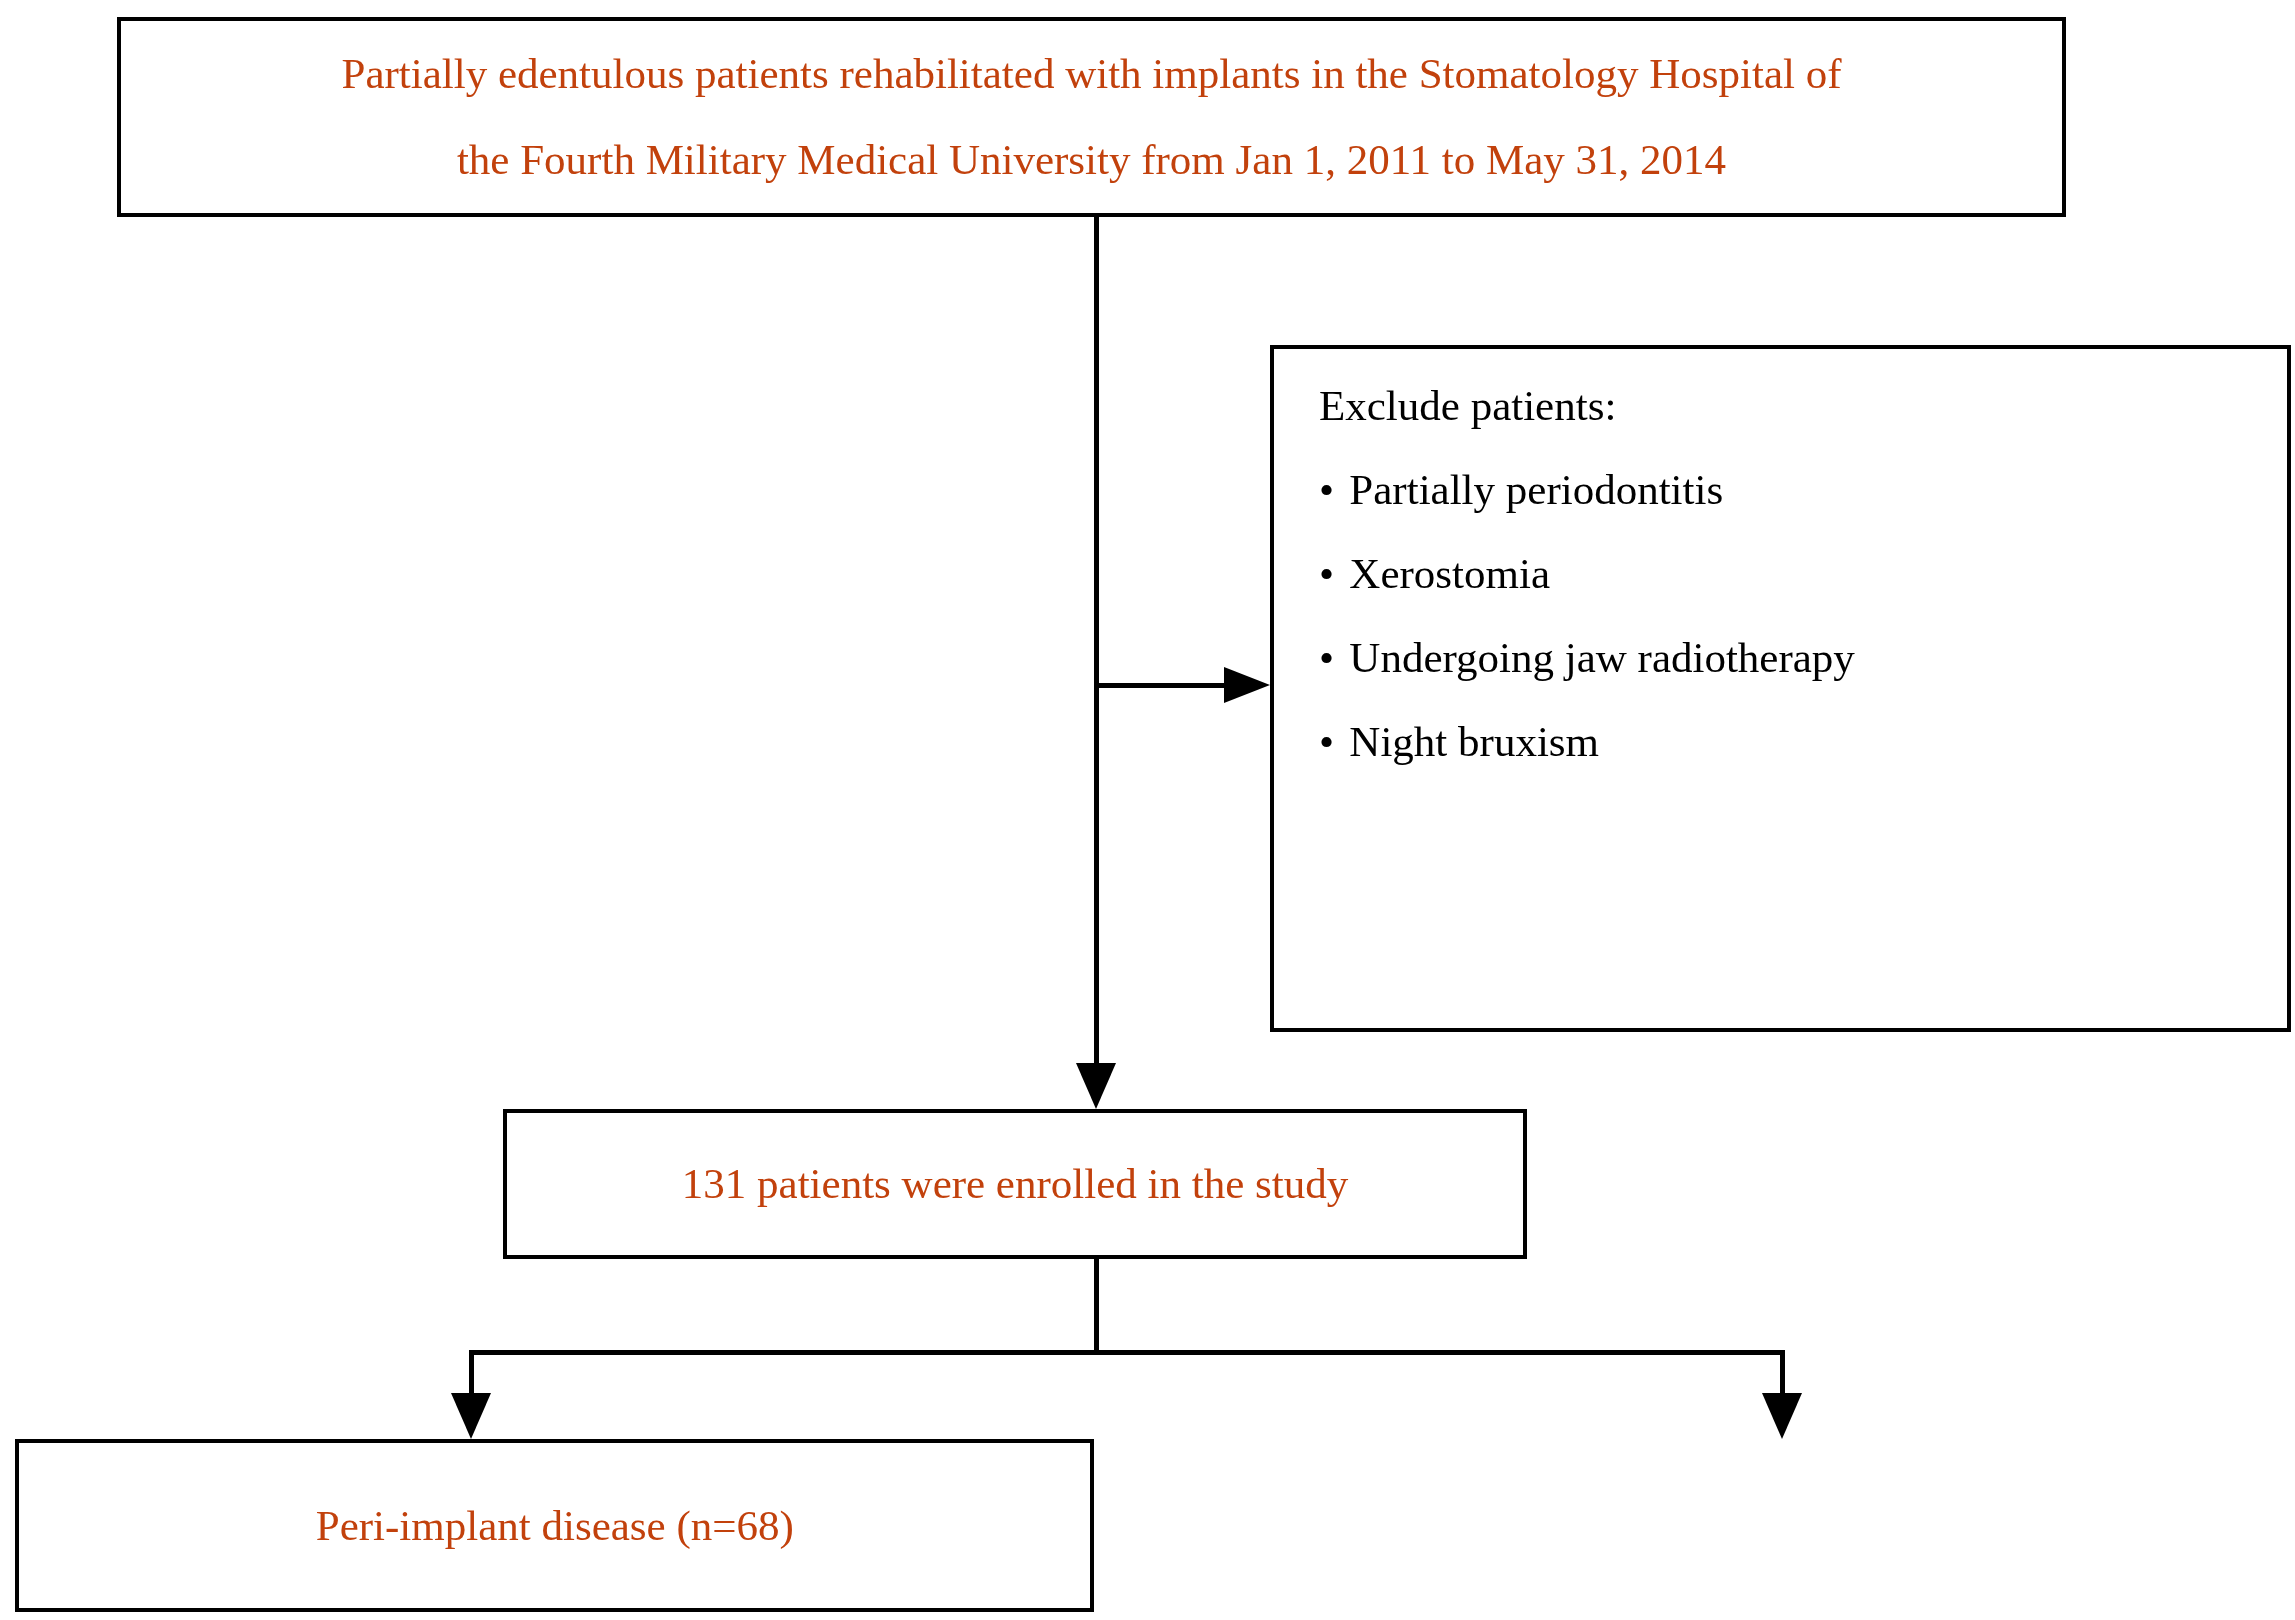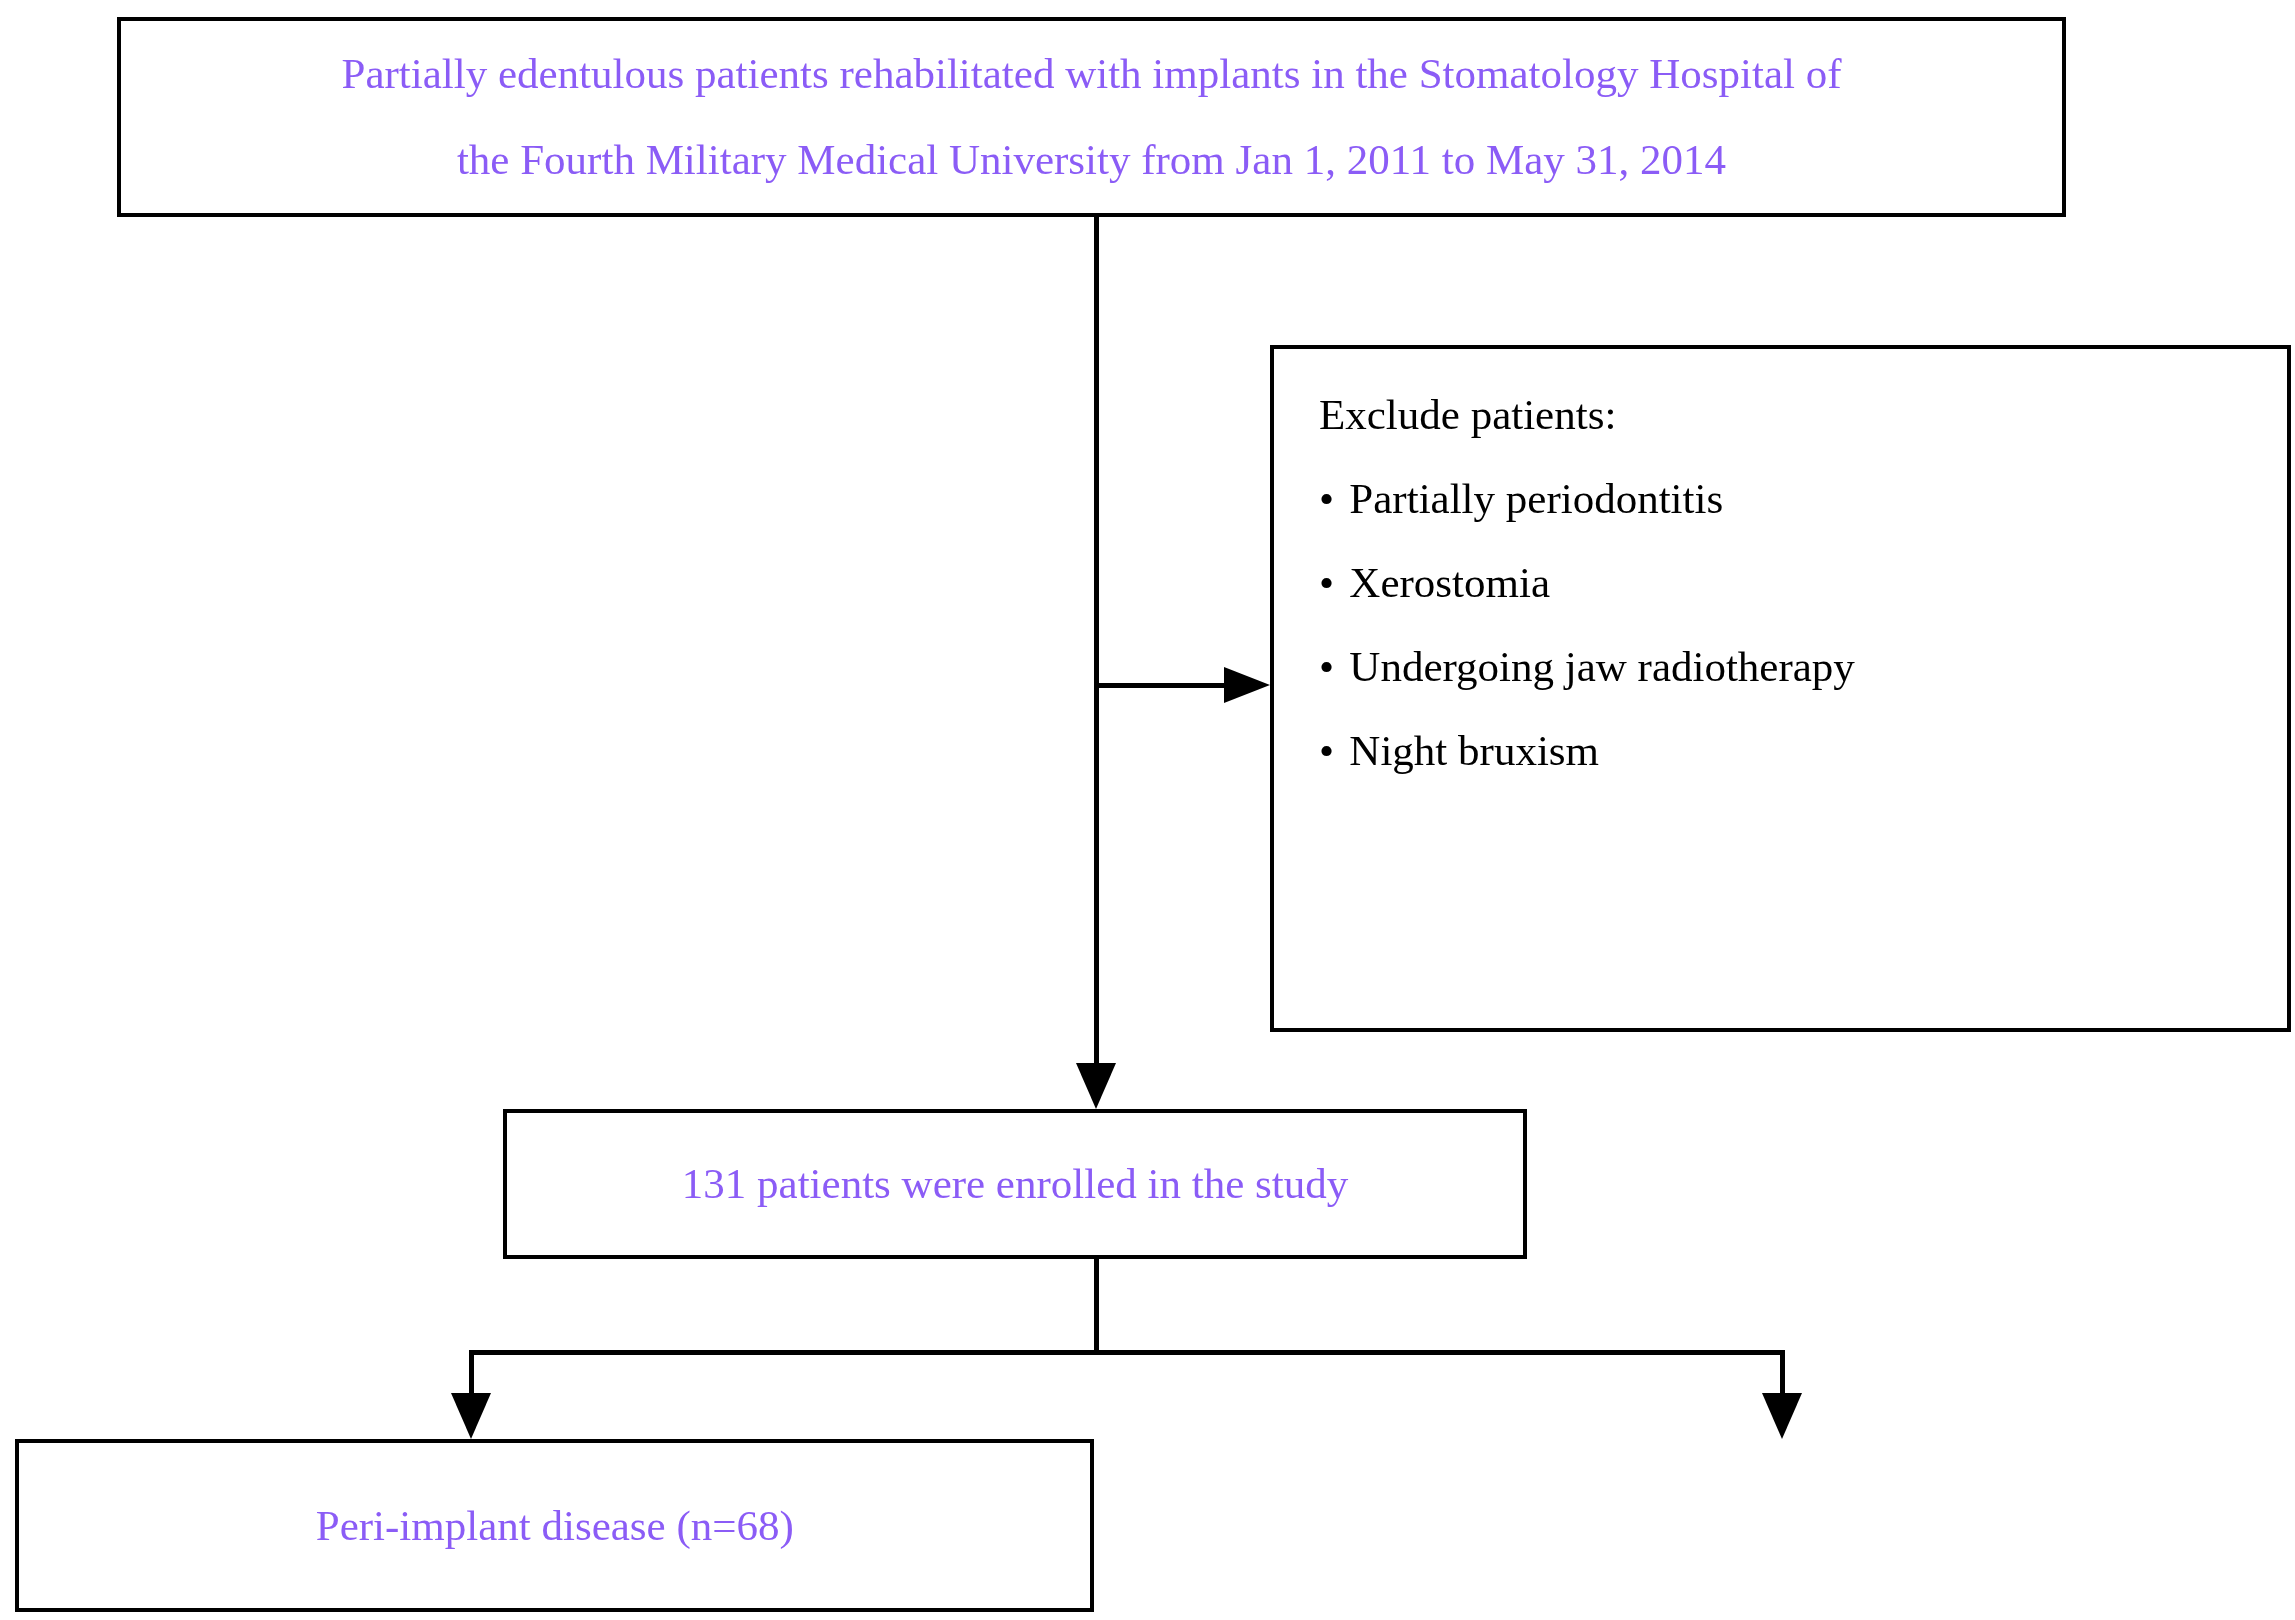--- a/index.html
+++ b/index.html
@@ -24,33 +24,33 @@
   }
   .fc-box.centered {
     display: flex;
     align-items: center;
     justify-content: center;
     text-align: center;
   }
   .fc-text {
     font-size: 43px;
     line-height: 86px;
-    color: #8b5cf6;
+    color: #c2410c;
   }
   
   #source-box { left: 117px; top: 17px; width: 1949px; height: 200px; }
   #source-box .inner { width: 100%; text-align: center; }
 
   
   #exclusion-box {
     left: 1270px; top: 345px; width: 1021px; height: 687px;
     overflow: hidden;
   }
   #exclusion-content {
-    padding: 24px 23px 0 45px;
+    padding: 15px 23px 0 45px;
   }
   .exclude-row {
     font-size: 43px;
     line-height: 84px;
     white-space: nowrap;
   }
   .exclude-row .bullet {
     display: inline-block;
     margin-right: 15.3px;
   }

